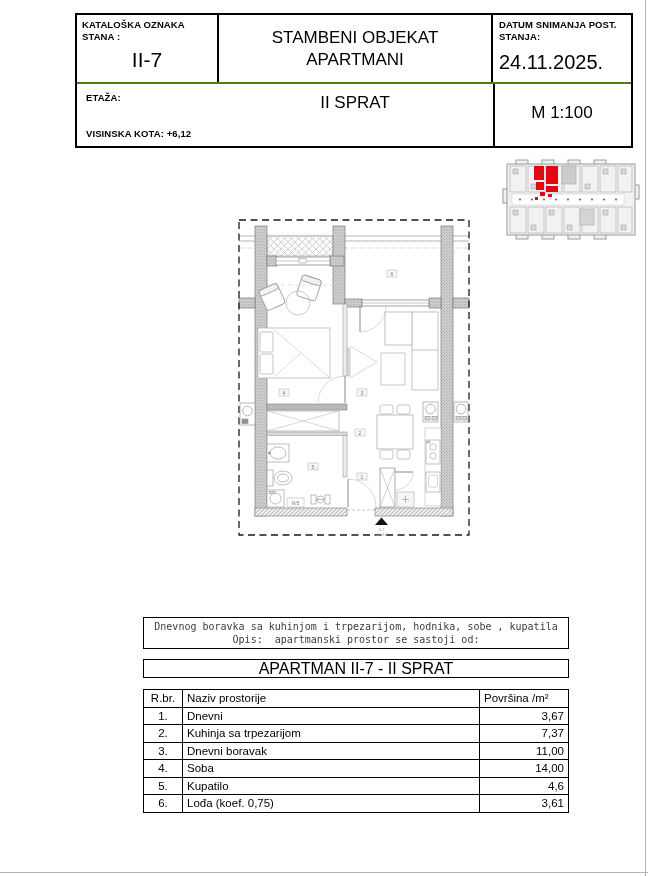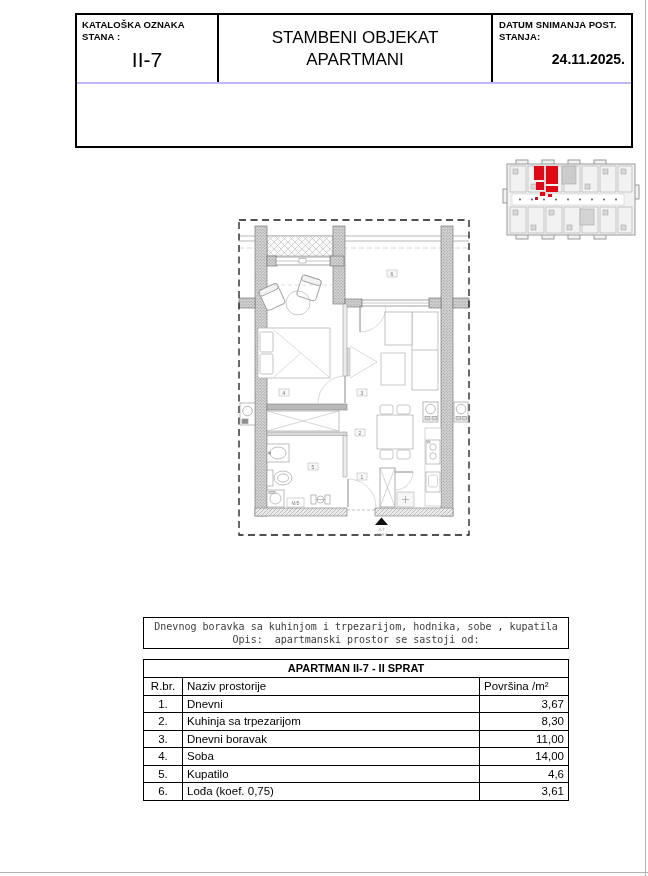--- a/index.html
+++ b/index.html
@@ -1,47 +1,47 @@
 <!DOCTYPE html>
 <html><head>
 <meta charset="utf-8">
 <style>
   html,body{margin:0;padding:0;}
   body{width:648px;height:876px;position:relative;background:#fff;overflow:hidden;
        font-family:"Liberation Sans",sans-serif;color:#000;}
   .abs{position:absolute;}
   
   .titleblock{left:75px;top:13px;width:558px;height:135px;border:2px solid #000;box-sizing:border-box;}
-  .tb-row1{display:flex;height:69px;border-bottom:2px solid #c4b5fd;box-sizing:border-box;}
+  .tb-row1{display:flex;height:69px;border-bottom:2px solid #4d7c0f;box-sizing:border-box;}
   .tb-cell1{width:142px;border-right:2px solid #000;box-sizing:border-box;padding:4px 5px;position:relative;}
   .tb-cell2{width:274px;border-right:2px solid #000;box-sizing:border-box;display:flex;flex-direction:column;
             align-items:center;justify-content:center;}
   .tb-cell3{flex:1;padding:4px 6px;position:relative;}
   .tb-row2{position:relative;height:62px;}
   .tb-divider{position:absolute;left:416px;top:0;bottom:0;border-left:2px solid #000;}
   .lbl{font-size:9.5px;font-weight:bold;line-height:11.5px;letter-spacing:0.1px;}
   .big{font-size:17px;line-height:22px;}
   .catalog-val{text-align:center;font-size:21px;margin-top:6px;}
-  .date-val{text-align:right;font-size:14px;margin-top:9px;font-weight:bold;}
+  .date-val{text-align:left;font-size:20px;margin-top:9px;}
   .etaza{position:absolute;left:9px;top:8px;}
   .kota{position:absolute;left:9px;bottom:7px;}
   .sprat{position:absolute;left:140px;top:9px;width:276px;text-align:center;font-size:17px;}
   .scale{position:absolute;left:416px;right:0;top:19px;text-align:center;font-size:17px;}
   
   .edge-r{left:645px;top:0;width:1px;height:876px;background:#b3b3b3;}
   .edge-b{left:0;top:872px;width:648px;height:1px;background:#b3b3b3;}
   
   .opis-box{left:143px;top:617px;width:426px;box-sizing:border-box;border:1px solid #000;
             padding:2px 2px;text-align:center;
             font-family:"DejaVu Sans Mono",monospace;font-size:10px;line-height:13px;color:#3c3c3c;}
   .opis-line{white-space:pre;}
   .apt-title{left:143px;top:659px;width:426px;box-sizing:border-box;border:1px solid #000;
-             height:19px;line-height:17px;text-align:center;font-weight:bold;font-size:11px;}
+             height:19px;line-height:17px;text-align:center;font-weight:normal;font-size:16px;}
   .roomtable{left:143px;top:677px;width:426px;}
-  table{border-collapse:collapse;width:426px;table-layout:fixed;}
+  table{border-collapse:collapse;width:426px;table-layout:fixed;margin-top:12px;}
   td{border:1px solid #000;font-size:11.5px;height:16.5px;padding:0 4px;overflow:hidden;}
   .c-num{width:30px;text-align:center;}
   .c-name{text-align:left;}
   .c-area{width:80px;text-align:right;}
   .c-area-h{width:80px;text-align:left;}
   .hdr td{font-size:11.5px;}
 </style>
 </head>
 <body>
 
@@ -54,20 +54,27 @@
     </div>
     <div class="tb-cell2">
       <div class="big">STAMBENI OBJEKAT</div>
       <div class="big">APARTMANI</div>
     </div>
     <div class="tb-cell3">
       <div class="lbl">DATUM SNIMANJA POST.</div>
       <div class="lbl">STANJA:</div>
       <div class="date-val">24.11.2025.</div>
     </div>
+  </div>
+  <div class="tb-row2">
+    <div class="tb-divider"></div>
+    <div class="lbl etaza">ETAŽA:</div>
+    <div class="sprat">II SPRAT</div>
+    <div class="lbl kota">VISINSKA KOTA:  +6,12</div>
+    <div class="scale">M  1:100</div>
   </div>
 </div>
 
 <svg class="abs" style="left:502px;top:157px;" width="138" height="85" viewBox="0 0 138 85">
   <g stroke="#9a9a9a" fill="#f2f2f2" stroke-width="1">
     <rect x="14" y="3" width="12" height="6"></rect>
       <rect x="40" y="3" width="12" height="6"></rect>
     <rect x="66" y="3" width="12" height="6"></rect>
       <rect x="92" y="3" width="12" height="6"></rect>
     <rect x="14" y="76" width="12" height="6"></rect>
@@ -370,21 +377,21 @@
         <td class="c-area-h">Površina /m²</td>
       </tr>
       <tr>
         <td class="c-num">1.</td>
         <td class="c-name">Dnevni</td>
         <td class="c-area">3,67</td>
       </tr>
       <tr>
         <td class="c-num">2.</td>
         <td class="c-name">Kuhinja sa trpezarijom</td>
-        <td class="c-area">8,30</td>
+        <td class="c-area">7,37</td>
       </tr>
       <tr>
         <td class="c-num">3.</td>
         <td class="c-name">Dnevni boravak</td>
         <td class="c-area">11,00</td>
       </tr>
       <tr>
         <td class="c-num">4.</td>
         <td class="c-name">Soba</td>
         <td class="c-area">14,00</td>

